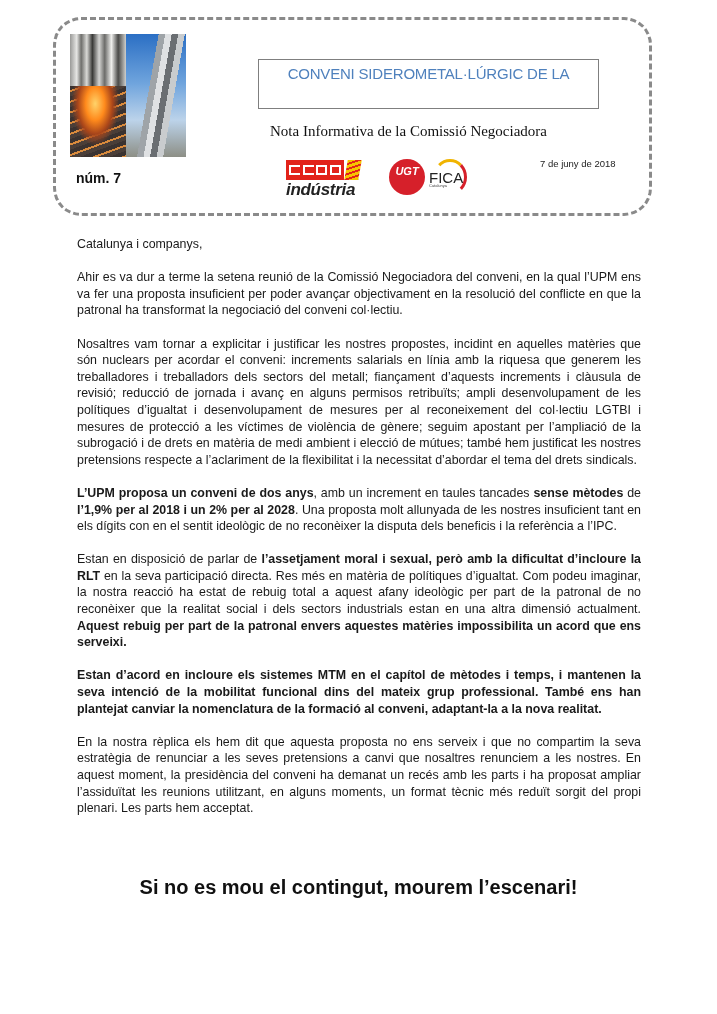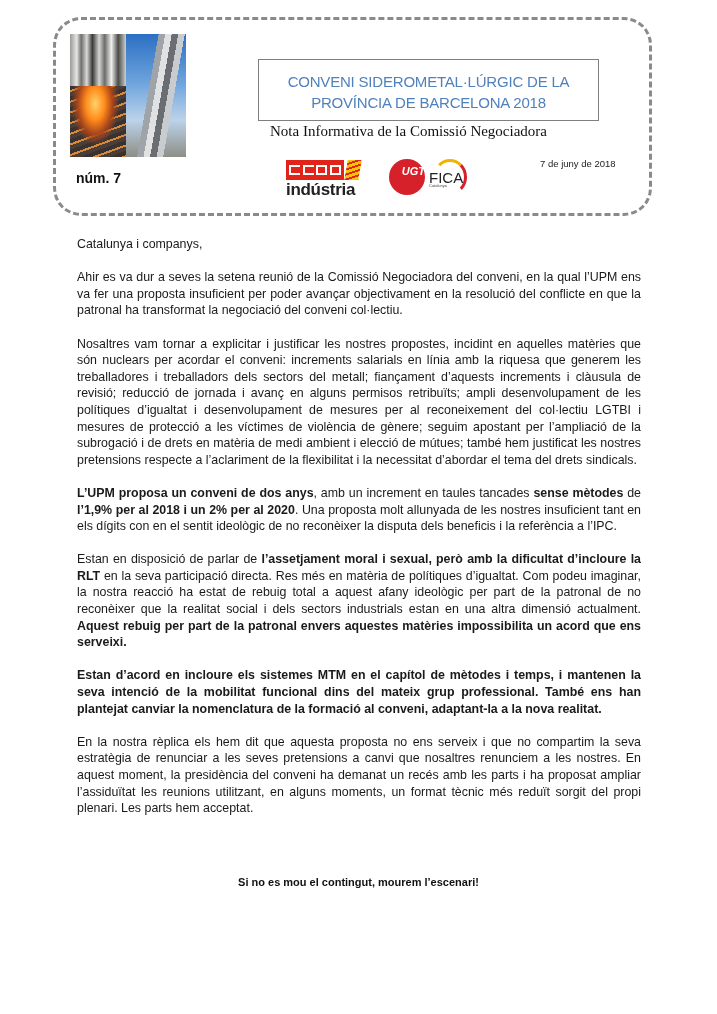--- a/index.html
+++ b/index.html
@@ -21,75 +21,74 @@
         linear-gradient(100deg, transparent 0 40%, #9fa4a8 40% 48%, #dfe1e3 48% 56%, #6a6e72 56% 64%, #c9ccce 64% 72%, transparent 72%),
         linear-gradient(180deg, #2b6fc4 0%, #6fa4dd 40%, #bcd3ea 70%, #8d8f86 100%); }
     .collage .c3 { background:
         radial-gradient(ellipse at 45% 25%, #ffd36a 0%, #ff8a1c 22%, #a8451a 40%, transparent 55%),
         repeating-linear-gradient(160deg, #3a3230 0 4px, #d98a3c 4px 6px, #4a3e38 6px 10px),
         #3b3331; }
 
     .issue-number { position: absolute; left: 76px; top: 170px; font-weight: bold; font-size: 14px; color: #111; }
 
     .title-box {
-      position: absolute; left: 258px; top: 59px; width: 341px; height: 62px;
+      position: absolute; left: 258px; top: 59px; width: 341px; height: 50px;
       border: 1px solid #7f7f7f; box-sizing: border-box; text-align: center;
-      color: #4f81bd; font-size: 15px; line-height: 21px; padding-top: 11px;
+      color: #4f81bd; font-size: 15px; line-height: 21px; padding-top: 3px;
       letter-spacing: -0.2px;
     }
     .subtitle { position: absolute; left: 270px; top: 123px; font-size: 15px; color: #111; white-space: nowrap; font-family: Liberation Serif, serif; }
     .date { position: absolute; left: 540px; top: 158px; font-size: 9.5px; color: #222; white-space: nowrap; }
 
     
     .ccoo { position: absolute; left: 286px; top: 160px; width: 76px; height: 46px; }
     .ccoo .bar { position: absolute; left: 0; top: 0; width: 58px; height: 20px; background: #e2231a; display: flex; align-items: center; justify-content: space-around; padding: 0 2px; box-sizing: border-box; }
     .ccoo .bar span { width: 11px; height: 10px; border: 2.5px solid #fff; box-sizing: border-box; }
     .ccoo .bar span.c { border-right: none; }
     .ccoo .flag { position: absolute; left: 60px; top: 0; width: 14px; height: 20px;
       background: repeating-linear-gradient(160deg, #f6c400 0 3px, #e2231a 3px 5px); transform: skewX(-10deg); }
-    .ccoo .word { position: absolute; left: 0; top: 20px; font-size: 17px; font-weight: bold; color: #222; letter-spacing: -0.3px; }
+    .ccoo .word { position: absolute; left: 0; top: 20px; font-size: 17px; font-weight: bold; color: #222; letter-spacing: -0.3px; font-style: italic; }
 
     
     .ugt { position: absolute; left: 389px; top: 157px; width: 80px; height: 40px; }
     .ugt .circle { position: absolute; left: 0; top: 2px; width: 36px; height: 36px; border-radius: 50%; background: #d6202a;
-      color: #fff; font-weight: bold; font-size: 11px; text-align: right; line-height: 24px; font-style: italic; }
+      color: #fff; font-weight: bold; font-size: 11px; text-align: center; line-height: 24px; font-style: italic; }
     .ugt .fica { position: absolute; left: 40px; top: 12px; font-size: 15px; color: #222; }
     .ugt .cat { position: absolute; left: 40px; top: 26px; font-size: 4px; color: #444; }
     .ugt .arc { position: absolute; left: 44px; top: 2px; width: 34px; height: 36px; border-radius: 50%;
       border: 3px solid transparent; border-right-color: #d6202a; border-top-color: #f0b400; box-sizing: border-box; }
 
     .body-text {
       position: absolute; left: 77px; top: 236px; width: 564px;
       font-family: "Liberation Sans", sans-serif; font-size: 12.4px; line-height: 16.6px;
       color: #1a1a1a; text-align: justify;
     }
     .body-text p { margin: 0 0 16.6px 0; }
     .body-text b { font-weight: bold; }
 
     .closing {
       position: absolute; left: 0; top: 876px; width: 717px; text-align: center;
-      font-size: 11px; font-weight: bold; color: #111;
+      font-size: 20px; font-weight: bold; color: #111;
     }
   </style>
 </head>
 <body>
 
 <div class="header-frame"></div>
 
 <div class="collage">
   <div class="c1"></div>
   <div class="c2"></div>
   <div class="c3"></div>
 </div>
 
 <div class="issue-number">núm. 7</div>
 
 <div class="title-box">
   <div>CONVENI SIDEROMETAL·LÚRGIC DE LA</div>
-  <div>PROVÍNCIA DE  BARCELONA 2018</div>
 </div>
 
 <div class="subtitle">Nota Informativa de la Comissió Negociadora</div>
 <div class="date">7 de juny de 2018</div>
 
 <div class="ccoo">
   <div class="bar">
     <span class="c"></span>
       <span class="c"></span>
       <span></span>
@@ -101,21 +100,21 @@
 
 <div class="ugt">
   <div class="circle">UGT</div>
   <div class="fica">FICA</div>
   <div class="cat">Catalunya</div>
   <div class="arc"></div>
 </div>
 
 <div class="body-text">
   <p>Catalunya i companys,</p>
-  <p>Ahir es va dur a seves la setena reunió de la Comissió Negociadora del conveni, en la qual l’UPM ens va fer una proposta insuficient per poder avançar objectivament en la resolució del conflicte en que la patronal ha transformat la negociació del conveni col·lectiu.</p>
+  <p>Ahir es va dur a terme la setena reunió de la Comissió Negociadora del conveni, en la qual l’UPM ens va fer una proposta insuficient per poder avançar objectivament en la resolució del conflicte en que la patronal ha transformat la negociació del conveni col·lectiu.</p>
   <p>Nosaltres vam tornar a explicitar i justificar les nostres propostes, incidint en aquelles matèries que són nuclears per acordar el conveni: increments salarials en línia amb la riquesa que generem les treballadores i treballadors dels sectors del metall; fiançament d’aquests increments i clàusula de revisió; reducció de jornada i avanç en alguns permisos retribuïts; ampli desenvolupament de les polítiques d’igualtat i desenvolupament de mesures per al reconeixement del col·lectiu LGTBI i mesures de protecció a les víctimes de violència de gènere; seguim apostant per l’ampliació de la subrogació i de drets en matèria de medi ambient i elecció de mútues; també hem justificat les nostres pretensions respecte a l’aclariment de la flexibilitat i la necessitat d’abordar el tema del drets sindicals.</p>
-  <p><b>L’UPM proposa un conveni de dos anys</b><span>, amb un increment en taules tancades </span><b>sense mètodes</b><span> de </span><b>l’1,9% per al 2018 i un 2% per al 2020</b><span>. Una proposta molt allunyada de les nostres insuficient tant en els dígits con en el sentit ideològic de no reconèixer la disputa dels beneficis i la referència a l’IPC.</span></p>
+  <p><b>L’UPM proposa un conveni de dos anys</b><span>, amb un increment en taules tancades </span><b>sense mètodes</b><span> de </span><b>l’1,9% per al 2018 i un 2% per al 2028</b><span>. Una proposta molt allunyada de les nostres insuficient tant en els dígits con en el sentit ideològic de no reconèixer la disputa dels beneficis i la referència a l’IPC.</span></p>
   <p><span>Estan en disposició de parlar de </span><b>l’assetjament moral i sexual, però amb la dificultat d’incloure la RLT</b><span> en la seva participació directa. Res més en matèria de polítiques d’igualtat. Com podeu imaginar, la nostra reacció ha estat de rebuig total a aquest afany ideològic per part de la patronal de no reconèixer que la realitat social i dels sectors industrials estan en una altra dimensió actualment. </span><b>Aquest rebuig per part de la patronal envers aquestes matèries impossibilita un acord que ens serveixi.</b></p>
   <p><b>Estan d’acord en incloure els sistemes MTM en el capítol de mètodes i temps, i mantenen la seva intenció de la mobilitat funcional dins del mateix grup professional. També ens han plantejat canviar la nomenclatura de la formació al conveni, adaptant-la a la nova realitat.</b></p>
   <p>En la nostra rèplica els hem dit que aquesta proposta no ens serveix i que no compartim la seva estratègia de renunciar a les seves pretensions a canvi que nosaltres renunciem a les nostres. En aquest moment, la presidència del conveni ha demanat un recés amb les parts i ha proposat ampliar l’assiduïtat les reunions utilitzant, en alguns moments, un format tècnic més reduït sorgit del propi plenari. Les parts hem acceptat.</p>
 </div>
 
 <div class="closing">Si no es mou el contingut, mourem l’escenari!</div>
 
 </body></html>

